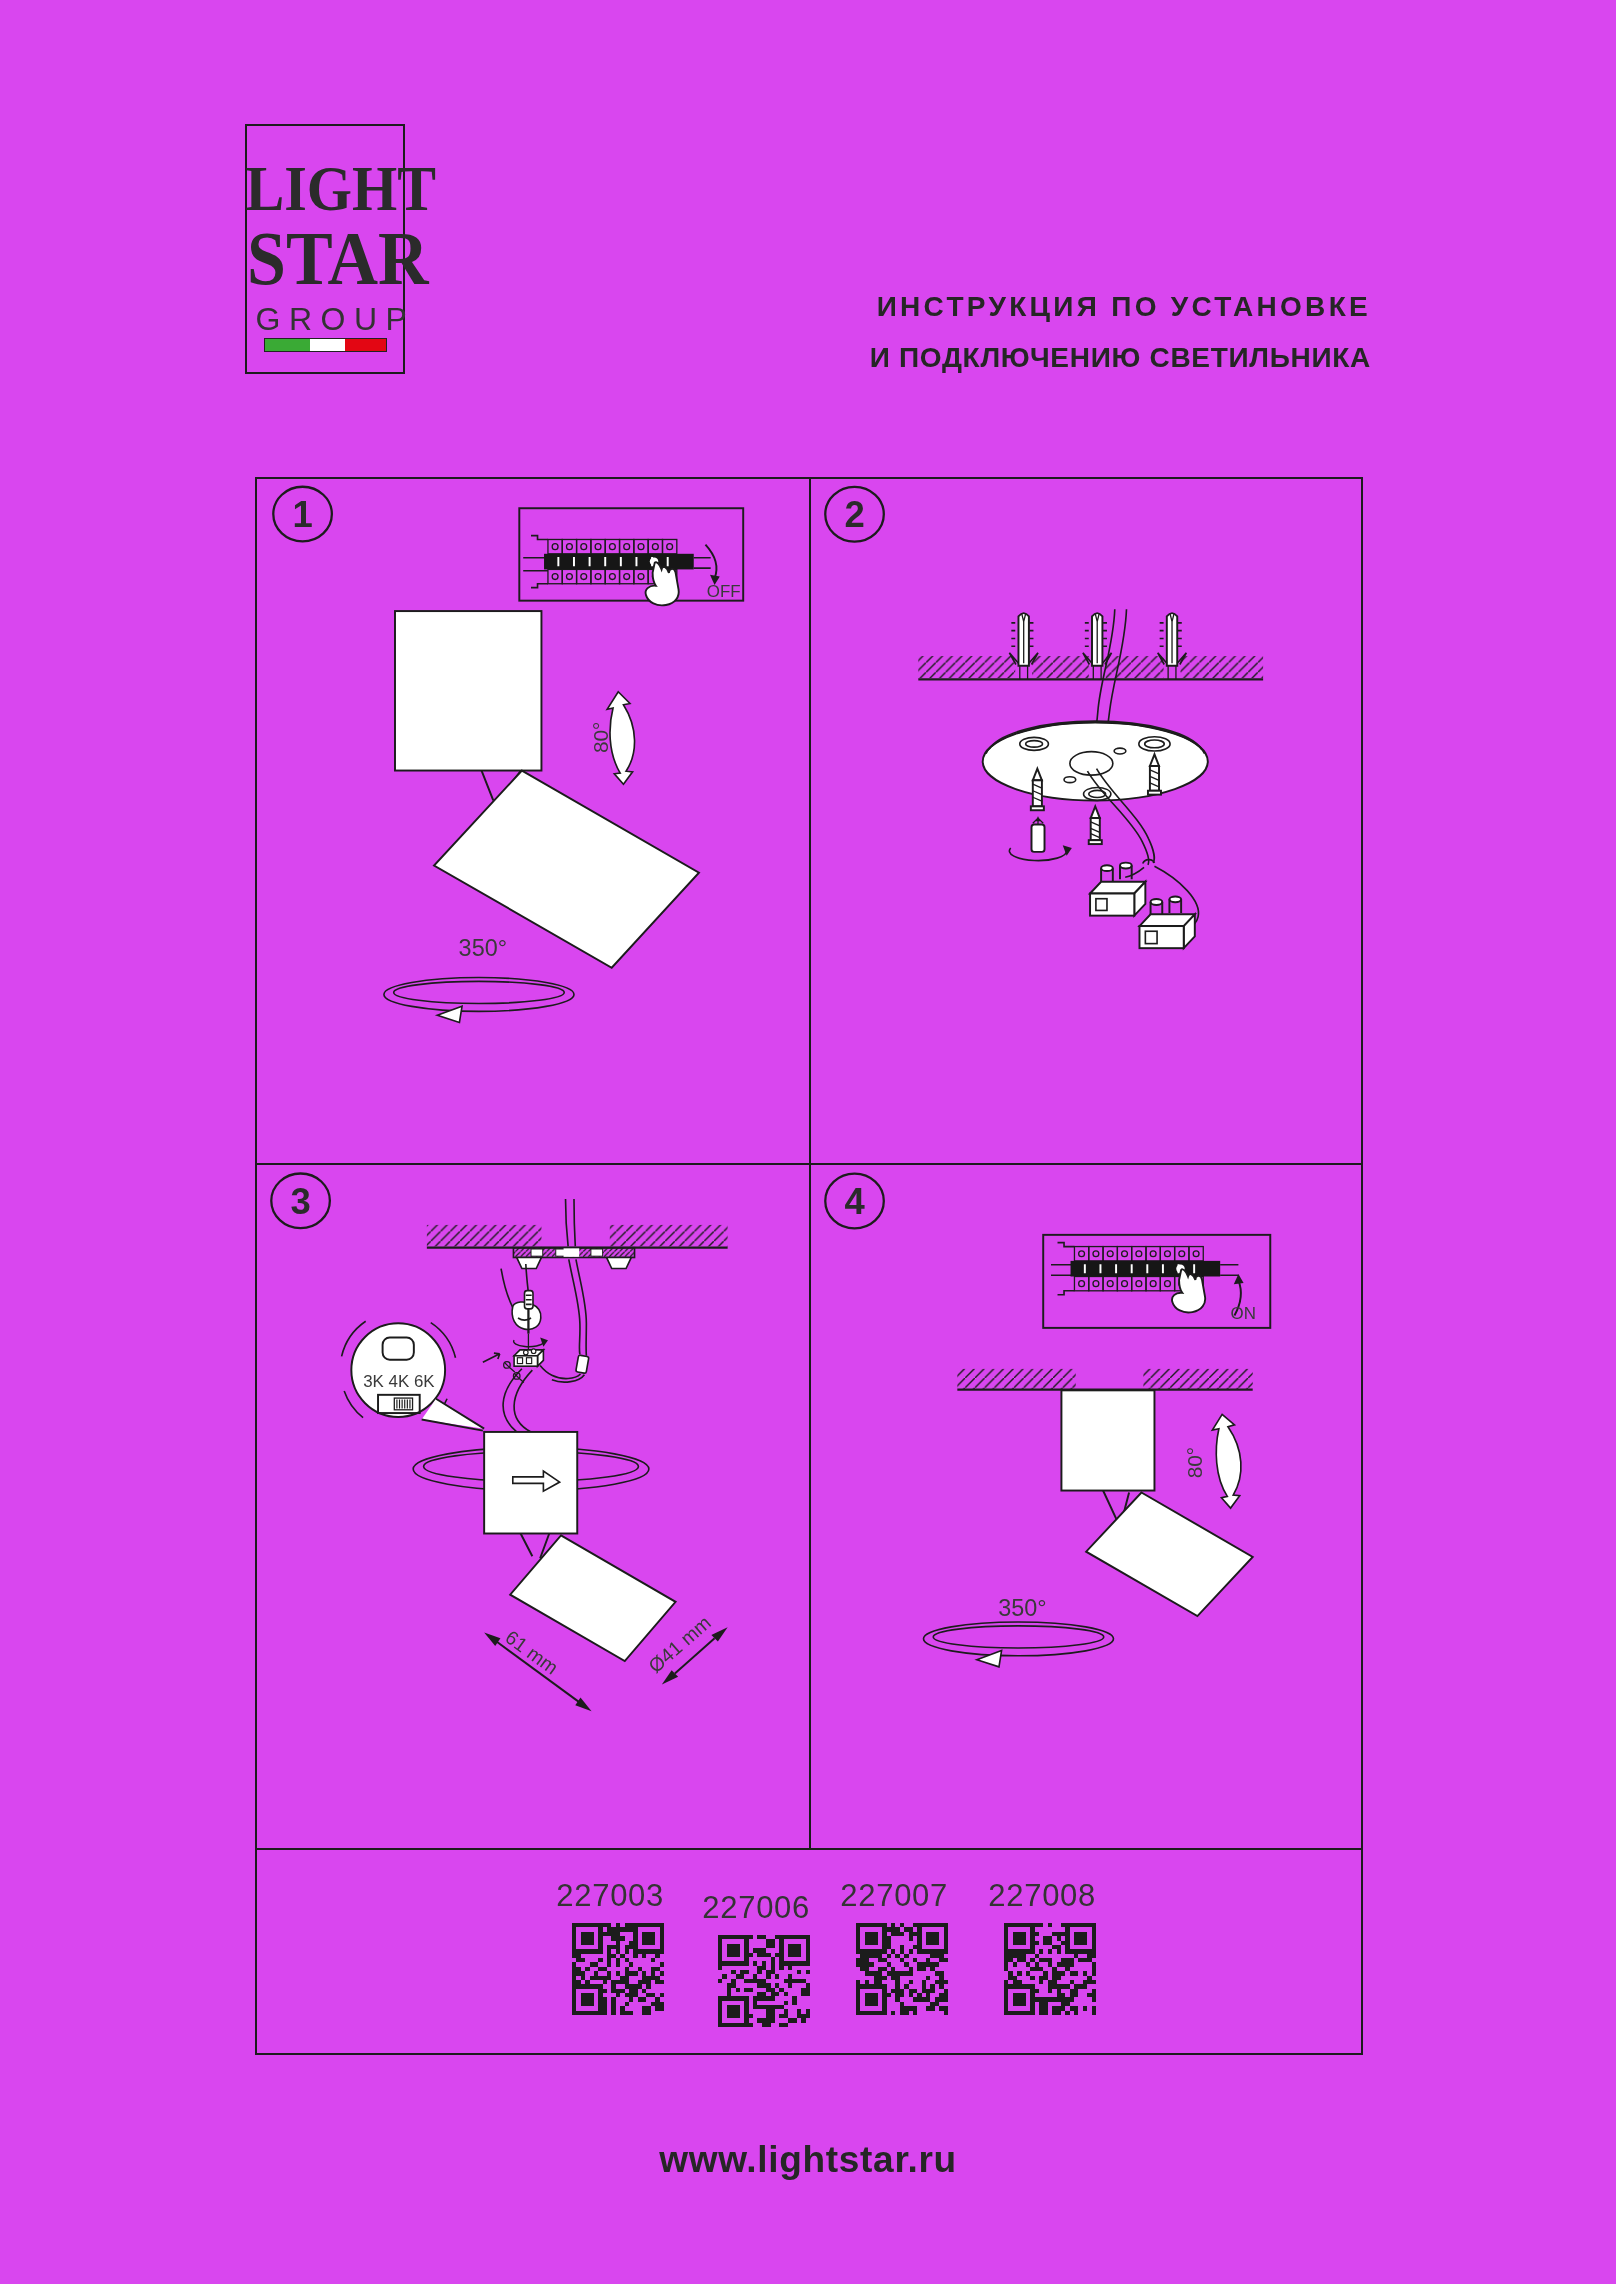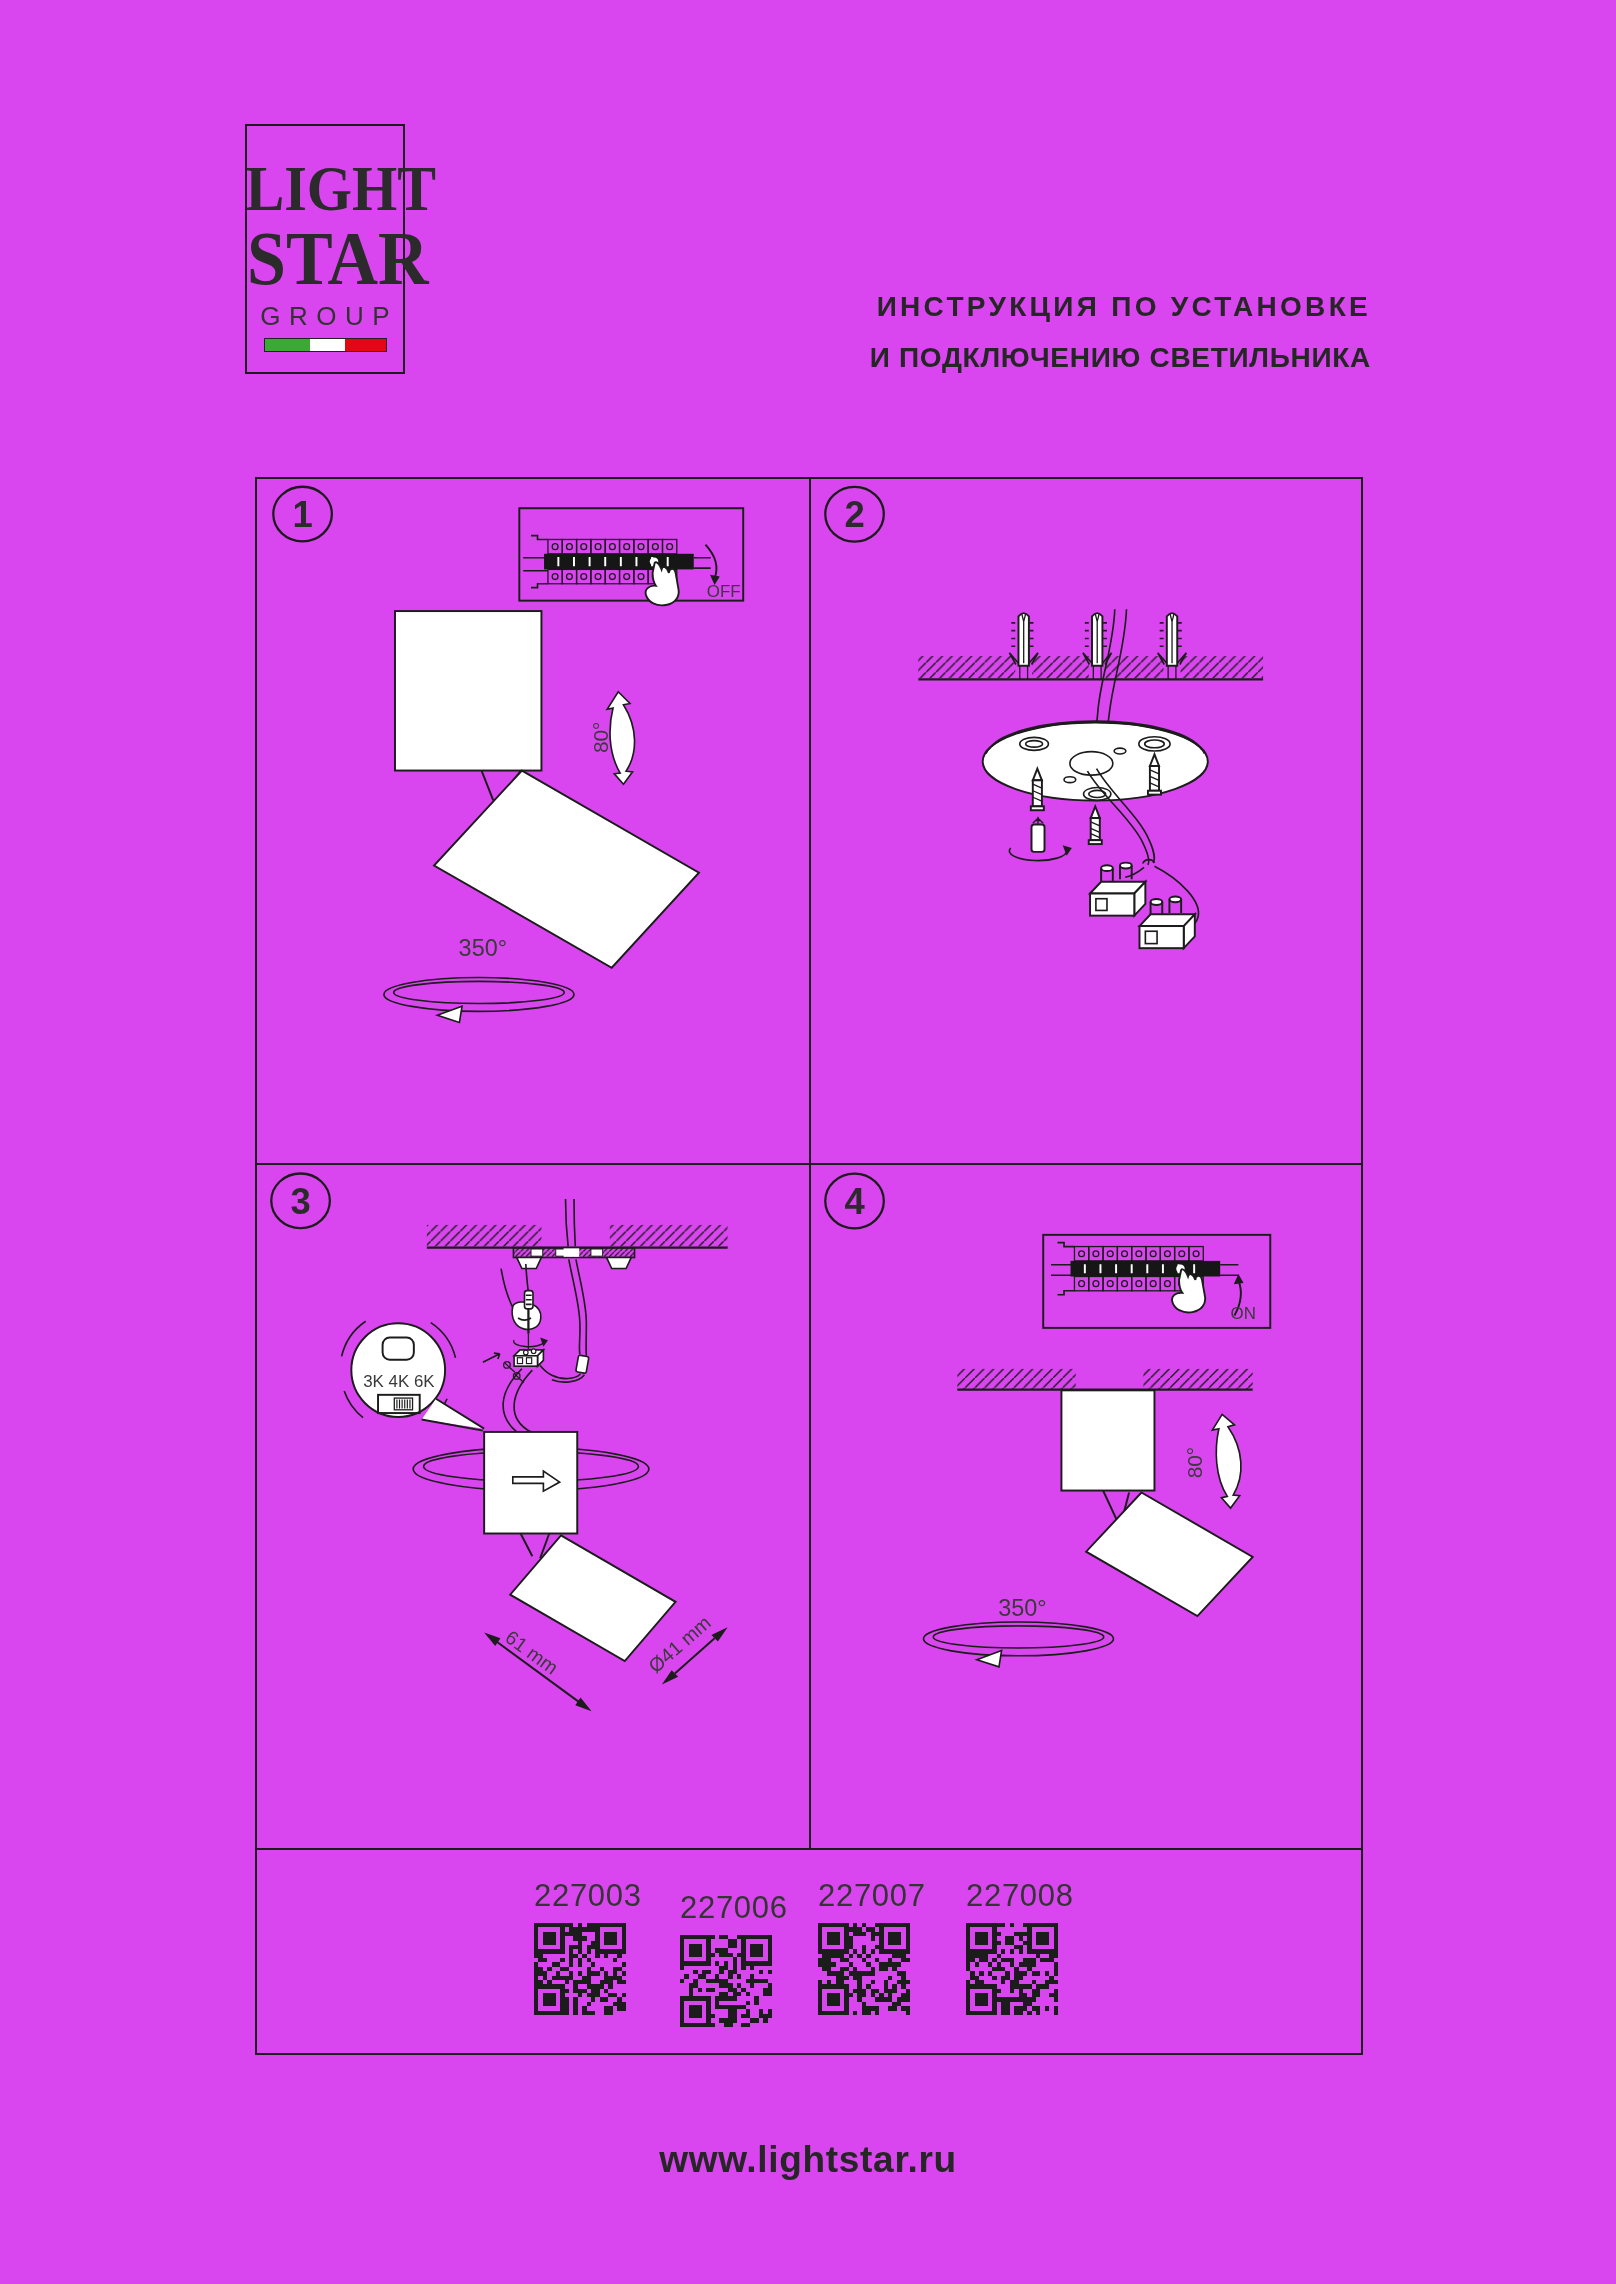--- a/index.html
+++ b/index.html
@@ -3,33 +3,33 @@
 <meta charset="utf-8">
 <style>
   html,body{margin:0;padding:0;background:#888;}
   #page{position:relative;width:1616px;height:2284px;background:#d946ef;font-family:"Liberation Sans",sans-serif;color:#1a1a1a;overflow:hidden;}
   .abs{position:absolute;}
   
   #logo-box{left:245px;top:124px;width:160px;height:250px;border:2.6px solid #1c1c1c;box-sizing:border-box;}
   .logo-line{position:absolute;left:0;width:100%;text-align:center;font-family:"Liberation Serif",serif;font-weight:bold;color:#2b2b2b;line-height:1;}
   #logo-l1{top:34px;font-size:57px;letter-spacing:0px;transform:scale(1.02,1.12);}
   #logo-l2{top:98px;font-size:70px;letter-spacing:0px;transform:scale(1.0,1.1);}
-  #logo-l3{top:177px;font-family:"Liberation Sans",sans-serif;font-weight:normal;font-size:26px;letter-spacing:8.5px;text-indent:8.5px;color:#333;}
+  #logo-l3{top:177px;font-family:"Liberation Sans",sans-serif;font-weight:normal;font-size:32px;letter-spacing:8.5px;text-indent:8.5px;color:#333;}
   #logo-flag{position:absolute;left:17px;top:212px;width:121px;height:11.7px;border:1.3px solid #222;display:flex;}
   .flag-seg{height:100%;}
   
   #hdr{right:245px;top:115px;text-align:right;font-weight:bold;font-size:41px;line-height:64px;color:#262626;letter-spacing:0.7px;white-space:nowrap;}
   #instr{right:245px;top:281px;text-align:right;font-weight:bold;font-size:28px;line-height:51px;color:#262626;white-space:nowrap;}
   #instr .l1{letter-spacing:3.3px;}
   #instr .l2{letter-spacing:0.7px;}
   
   .gridline{background:#1c1c1c;}
   #grid-border{left:255px;top:477px;width:1108px;height:1578px;border:2.6px solid #1c1c1c;box-sizing:border-box;}
   
-  .qr-group{top:1878px;width:130px;text-align:left;}
+  .qr-group{top:1878px;width:130px;text-align:right;}
   .qr-label{font-size:31px;color:#343434;letter-spacing:0.7px;}
   .qr{width:92px;height:92px;margin-top:9px;}
   
   #footer{left:0;top:2139px;width:100%;text-align:center;font-size:37px;font-weight:bold;color:#262626;letter-spacing:0.7px;}
   svg text{font-family:"Liberation Sans",sans-serif;}
   .dlbl{fill:#3a3a3a;}
 </style>
 </head>
 <body>
 

